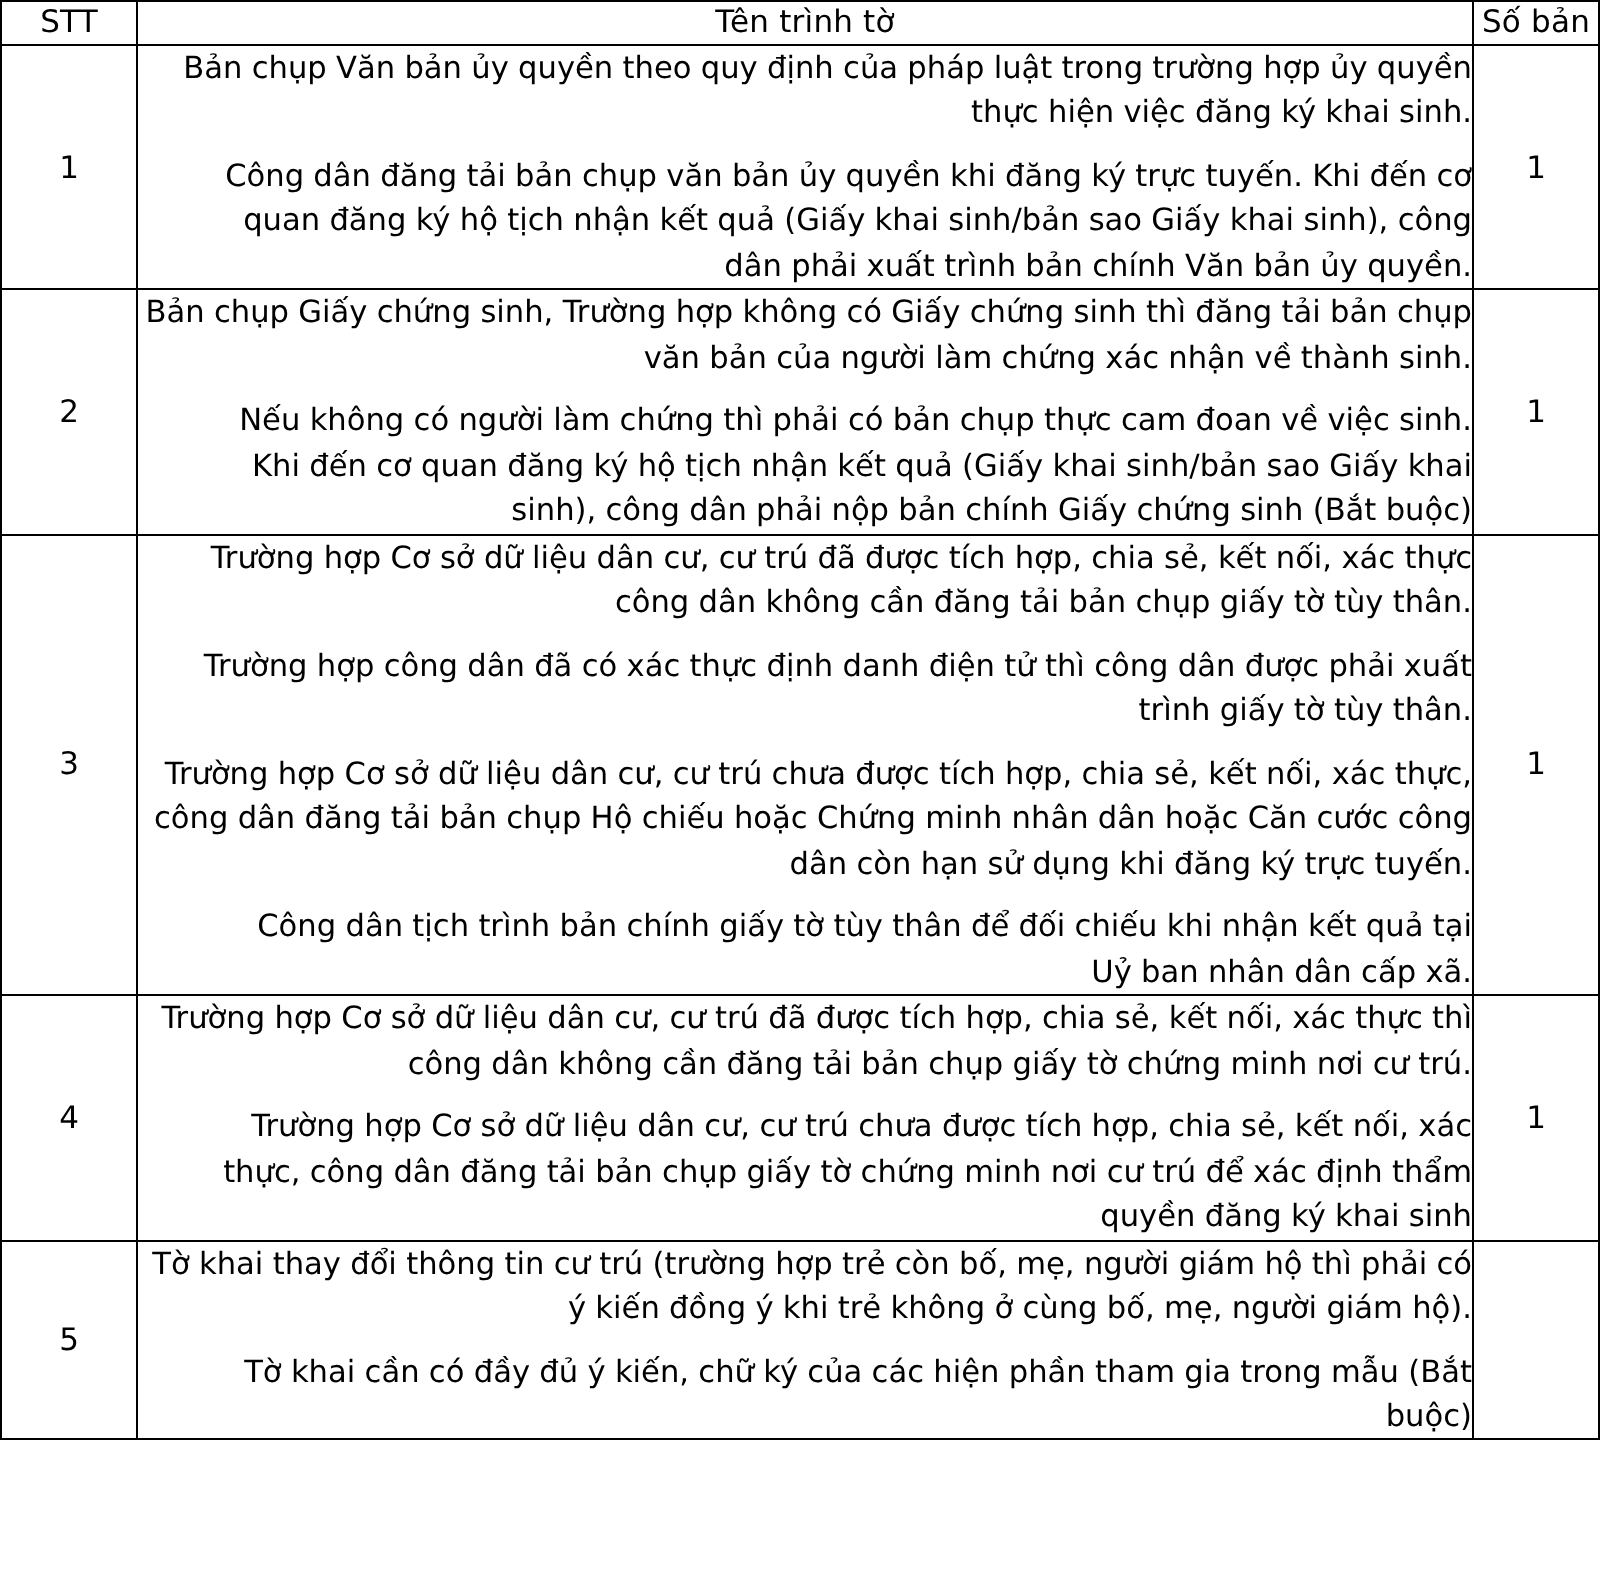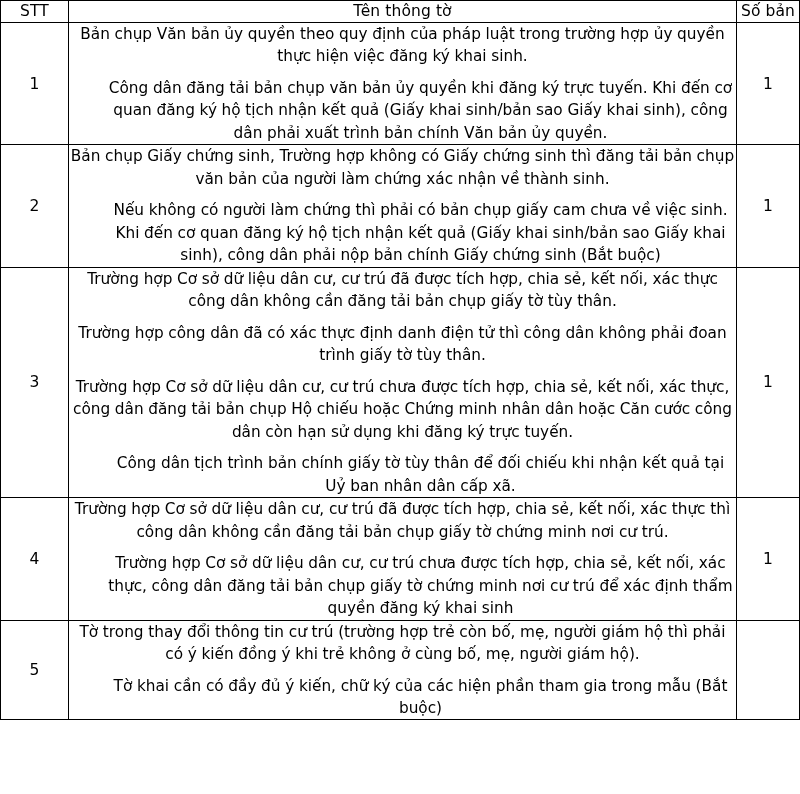--- a/index.html
+++ b/index.html
@@ -78,89 +78,89 @@
   
   .name-cell {
     text-align: left;
     vertical-align: middle;
     padding: 9px 7px 9px 8px;
   }
   .name-cell p {
     margin: 0 0 9px 0;
     font-size: 15.3px;
     line-height: 1.47;
-    text-align: center;
+    text-align: right;
     word-spacing: -0.2px;
   }
   .name-cell p:last-child {
     margin-bottom: 0;
     margin-left: 36px;
   }
 </style>
 </head>
 <body>
 
 <div class="page">
   <table class="doc-table">
     <colgroup>
       <col class="c-stt">
       <col class="c-name">
       <col class="c-qty">
     </colgroup>
     <thead>
       <tr>
         <th class="hdr-cell">STT</th>
-        <th class="hdr-cell">Tên thông tờ</th>
+        <th class="hdr-cell">Tên trình tờ</th>
         <th class="hdr-cell">Số bản</th>
       </tr>
     </thead>
     <tbody>
 
       <tr>
         <td class="stt-cell">1</td>
         <td class="name-cell">
           <p>Bản chụp Văn bản ủy quyền theo quy định của pháp luật trong trường hợp ủy quyền thực hiện việc đăng ký khai sinh.</p>
           <p>Công dân đăng tải bản chụp văn bản ủy quyền khi đăng ký trực tuyến. Khi đến cơ quan đăng ký hộ tịch nhận kết quả (Giấy khai sinh/bản sao Giấy khai sinh), công dân phải xuất trình bản chính Văn bản ủy quyền.</p>
         </td>
         <td class="qty-cell">1</td>
       </tr>
 
       <tr>
         <td class="stt-cell">2</td>
         <td class="name-cell">
           <p>Bản chụp Giấy chứng sinh, Trường hợp không có Giấy chứng sinh thì đăng tải bản chụp văn bản của người làm chứng xác nhận về thành sinh.</p>
-          <p>Nếu không có người làm chứng thì phải có bản chụp giấy cam chưa về việc sinh. Khi đến cơ quan đăng ký hộ tịch nhận kết quả (Giấy khai sinh/bản sao Giấy khai sinh), công dân phải nộp bản chính Giấy chứng sinh (Bắt buộc)</p>
+          <p>Nếu không có người làm chứng thì phải có bản chụp thực cam đoan về việc sinh. Khi đến cơ quan đăng ký hộ tịch nhận kết quả (Giấy khai sinh/bản sao Giấy khai sinh), công dân phải nộp bản chính Giấy chứng sinh (Bắt buộc)</p>
         </td>
         <td class="qty-cell">1</td>
       </tr>
 
       <tr>
         <td class="stt-cell">3</td>
         <td class="name-cell">
           <p>Trường hợp Cơ sở dữ liệu dân cư, cư trú đã được tích hợp, chia sẻ, kết nối, xác thực công dân không cần đăng tải bản chụp giấy tờ tùy thân.</p>
-          <p>Trường hợp công dân đã có xác thực định danh điện tử thì công dân không phải đoan trình giấy tờ tùy thân.</p>
+          <p>Trường hợp công dân đã có xác thực định danh điện tử thì công dân được phải xuất trình giấy tờ tùy thân.</p>
           <p>Trường hợp Cơ sở dữ liệu dân cư, cư trú chưa được tích hợp, chia sẻ, kết nối, xác thực, công dân đăng tải bản chụp Hộ chiếu hoặc Chứng minh nhân dân hoặc Căn cước công dân còn hạn sử dụng khi đăng ký trực tuyến.</p>
           <p>Công dân tịch trình bản chính giấy tờ tùy thân để đối chiếu khi nhận kết quả tại Uỷ ban nhân dân cấp xã.</p>
         </td>
         <td class="qty-cell">1</td>
       </tr>
 
       <tr>
         <td class="stt-cell">4</td>
         <td class="name-cell">
           <p>Trường hợp Cơ sở dữ liệu dân cư, cư trú đã được tích hợp, chia sẻ, kết nối, xác thực thì công dân không cần đăng tải bản chụp giấy tờ chứng minh nơi cư trú.</p>
           <p>Trường hợp Cơ sở dữ liệu dân cư, cư trú chưa được tích hợp, chia sẻ, kết nối, xác thực, công dân đăng tải bản chụp giấy tờ chứng minh nơi cư trú để xác định thẩm quyền đăng ký khai sinh</p>
         </td>
         <td class="qty-cell">1</td>
       </tr>
 
       <tr>
         <td class="stt-cell">5</td>
         <td class="name-cell">
-          <p>Tờ trong thay đổi thông tin cư trú (trường hợp trẻ còn bố, mẹ, người giám hộ thì phải có ý kiến đồng ý khi trẻ không ở cùng bố, mẹ, người giám hộ).</p>
+          <p>Tờ khai thay đổi thông tin cư trú (trường hợp trẻ còn bố, mẹ, người giám hộ thì phải có ý kiến đồng ý khi trẻ không ở cùng bố, mẹ, người giám hộ).</p>
           <p>Tờ khai cần có đầy đủ ý kiến, chữ ký của các hiện phần tham gia trong mẫu (Bắt buộc)</p>
         </td>
         <td class="qty-cell"></td>
       </tr>
 
     </tbody>
   </table>
 </div>
 
 </body></html>

